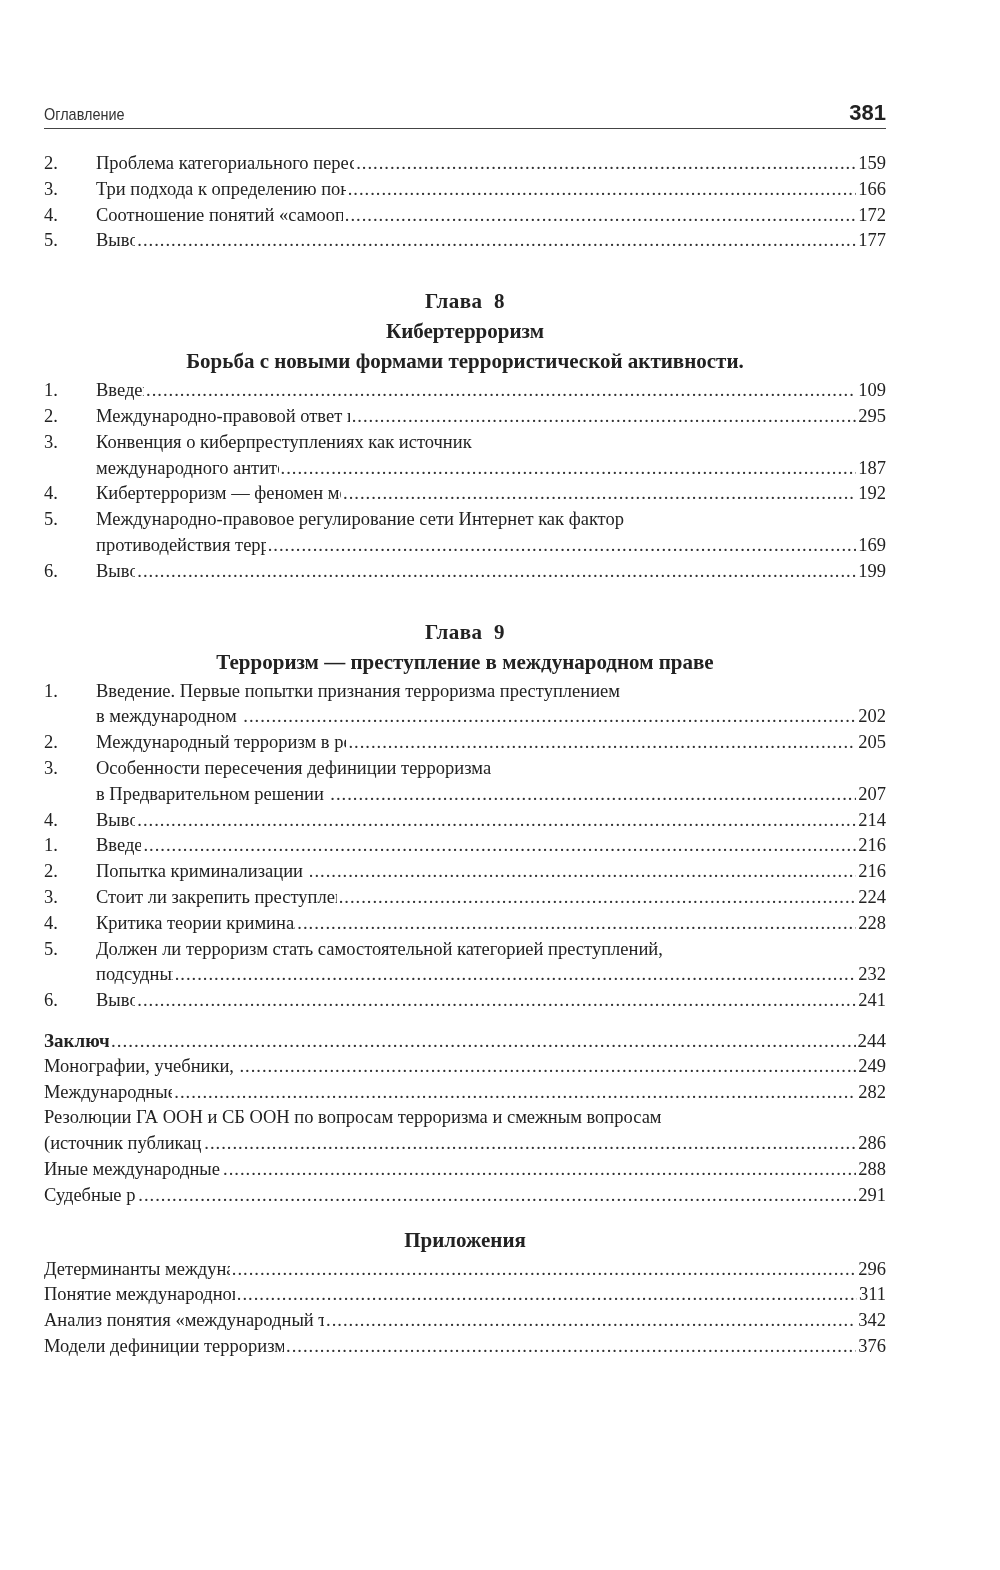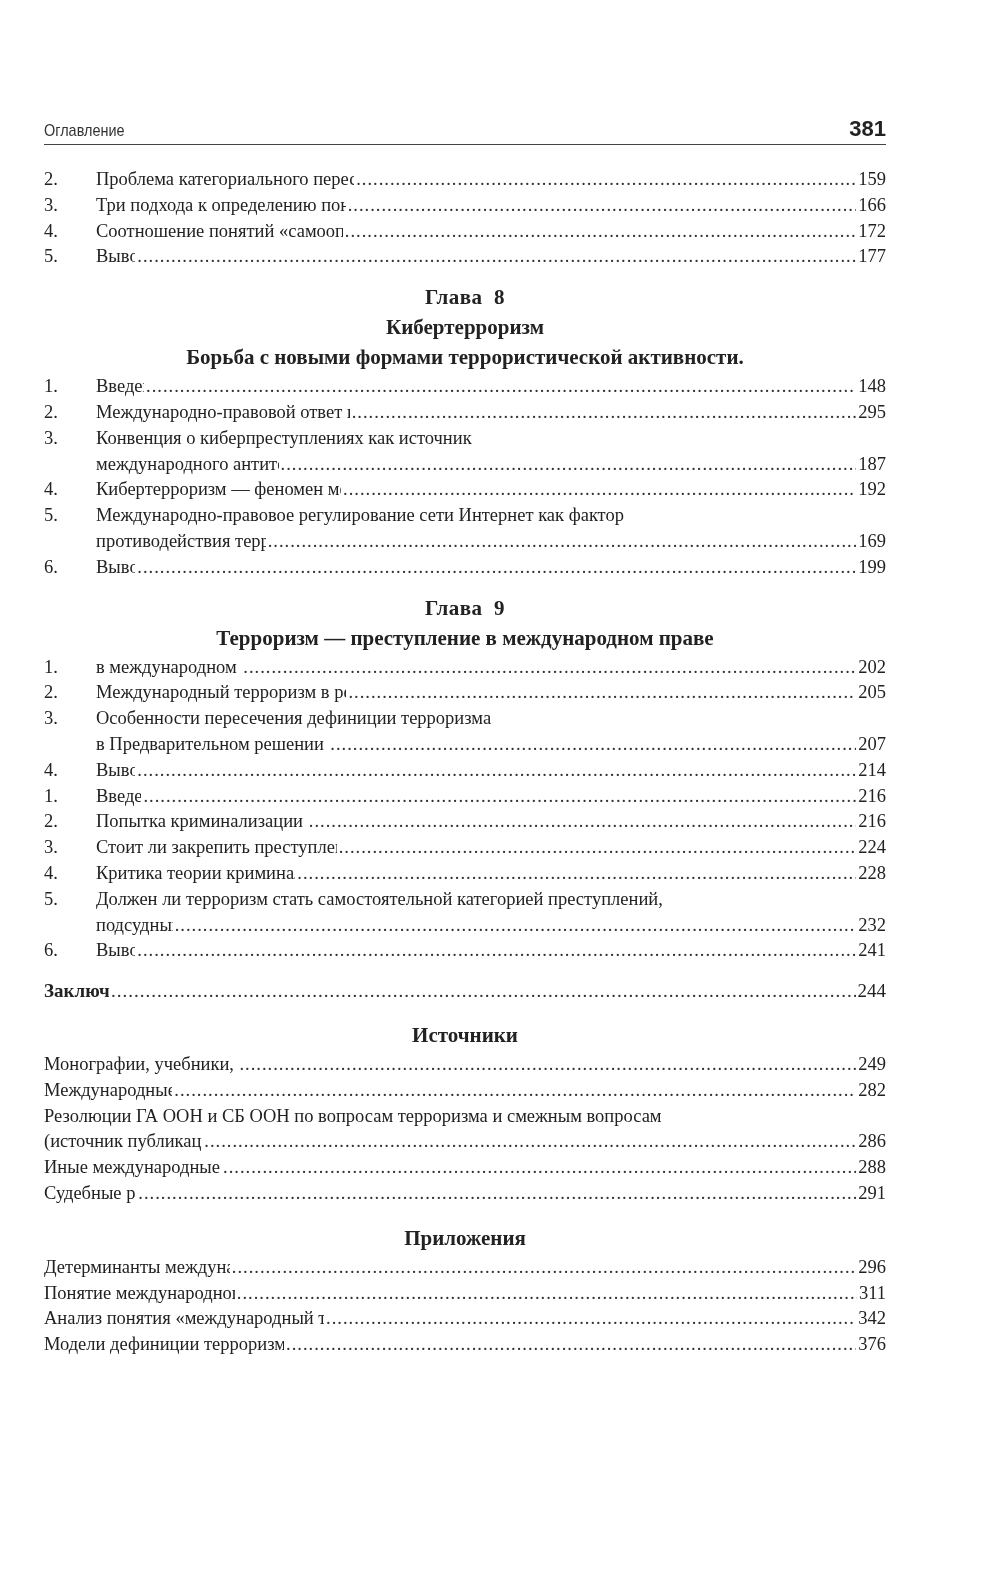--- a/index.html
+++ b/index.html
@@ -4,37 +4,37 @@
 <style>
   html, body { margin: 0; padding: 0; }
   body {
     width: 1000px; height: 1570px;
     background: #ffffff;
     color: #222;
     font-family: "Liberation Serif", serif;
     position: relative;
     overflow: hidden;
   }
-  .page { position: absolute; left: 44px; top: 112px; width: 842px; }
+  .page { position: absolute; left: 44px; top: 96px; width: 842px; }
   .running-head {
     display: flex; justify-content: space-between; align-items: flex-end;
     height: 32px; border-bottom: 1.5px solid #444;
   }
   .rh-title { font-family: "Liberation Sans", sans-serif; font-size: 17px; color: #333; transform: scaleX(0.85); transform-origin: left bottom; padding-bottom: 3px; }
   .rh-page { font-family: "Liberation Sans", sans-serif; font-weight: bold; font-size: 22px; color: #222; padding-bottom: 2px; }
   .toc { margin-top: 22px; }
   .entry { display: flex; align-items: flex-start; font-size: 18.5px; line-height: 25.8px; }
   .num { width: 52px; flex: 0 0 52px; }
   .body { flex: 1; min-width: 0; }
   .line { display: flex; align-items: baseline; white-space: nowrap; }
   .line .txt { flex: 0 1 auto; overflow: hidden; }
   .dots { flex: 1 1 auto; overflow: hidden; white-space: nowrap; margin: 0 2px; letter-spacing: 1px; color: #333; }
   .dots::before { content: "................................................................................................................................................................................................................"; }
   .pg { flex: 0 0 auto; text-align: center; }
-  .chapter { text-align: center; font-weight: bold; font-size: 21px; line-height: 30px; margin-top: 12px; margin-bottom: 2px; }
+  .chapter { text-align: center; font-weight: bold; font-size: 21px; line-height: 30px; margin-top: 32px; margin-bottom: 2px; }
   .chapter .label { letter-spacing: 0.5px; }
   .section-head { text-align: center; font-weight: bold; font-size: 21px; line-height: 30px; margin-top: 16px; margin-bottom: 2px; }
   .conclusion { margin-top: 14px; font-size: 19px; }
   .conclusion .txt { font-weight: bold; }
 </style>
 </head>
 <body>
 
 <div class="page">
   <div class="running-head">
@@ -91,21 +91,21 @@
           <div class="label" style="white-space: pre;">Глава  8</div>
           <div>Кибертерроризм</div>
           <div>Борьба с новыми формами террористической активности.</div>
         </div>
         <div class="entry">
           <span class="num">1.</span>
           <div class="body">
             <div class="line">
               <span class="txt">Введение.</span>
               <span class="dots"></span>
-              <span class="pg">148</span>
+              <span class="pg">109</span>
             </div>
           </div>
         </div>
         <div class="entry">
           <span class="num">2.</span>
           <div class="body">
             <div class="line">
               <span class="txt">Международно-правовой ответ на новые формы террористической угрозы</span>
               <span class="dots"></span>
               <span class="pg">295</span>
@@ -158,20 +158,23 @@
             </div>
           </div>
         </div>
         <div class="chapter">
           <div class="label" style="white-space: pre;">Глава  9</div>
           <div>Терроризм — преступление в международном праве</div>
         </div>
         <div class="entry">
           <span class="num">1.</span>
           <div class="body">
+            <div class="line">
+              <span class="txt">Введение. Первые попытки признания терроризма преступлением</span>
+            </div>
             <div class="line">
               <span class="txt">в международном уголовном праве</span>
               <span class="dots"></span>
               <span class="pg">202</span>
             </div>
           </div>
         </div>
         <div class="entry">
           <span class="num">2.</span>
           <div class="body">
@@ -273,21 +276,20 @@
     <div class="entry conclusion">
       <div class="body">
         <div class="line">
           <span class="txt">Заключение</span>
           <span class="dots"></span>
           <span class="pg">244</span>
         </div>
       </div>
     </div>
 
-    <div class="section-head">Источники</div>
     <div>
         <div class="entry">
           <div class="body">
             <div class="line">
               <span class="txt">Монографии, учебники, иные научные работы</span>
               <span class="dots"></span>
               <span class="pg">249</span>
             </div>
           </div>
         </div>

